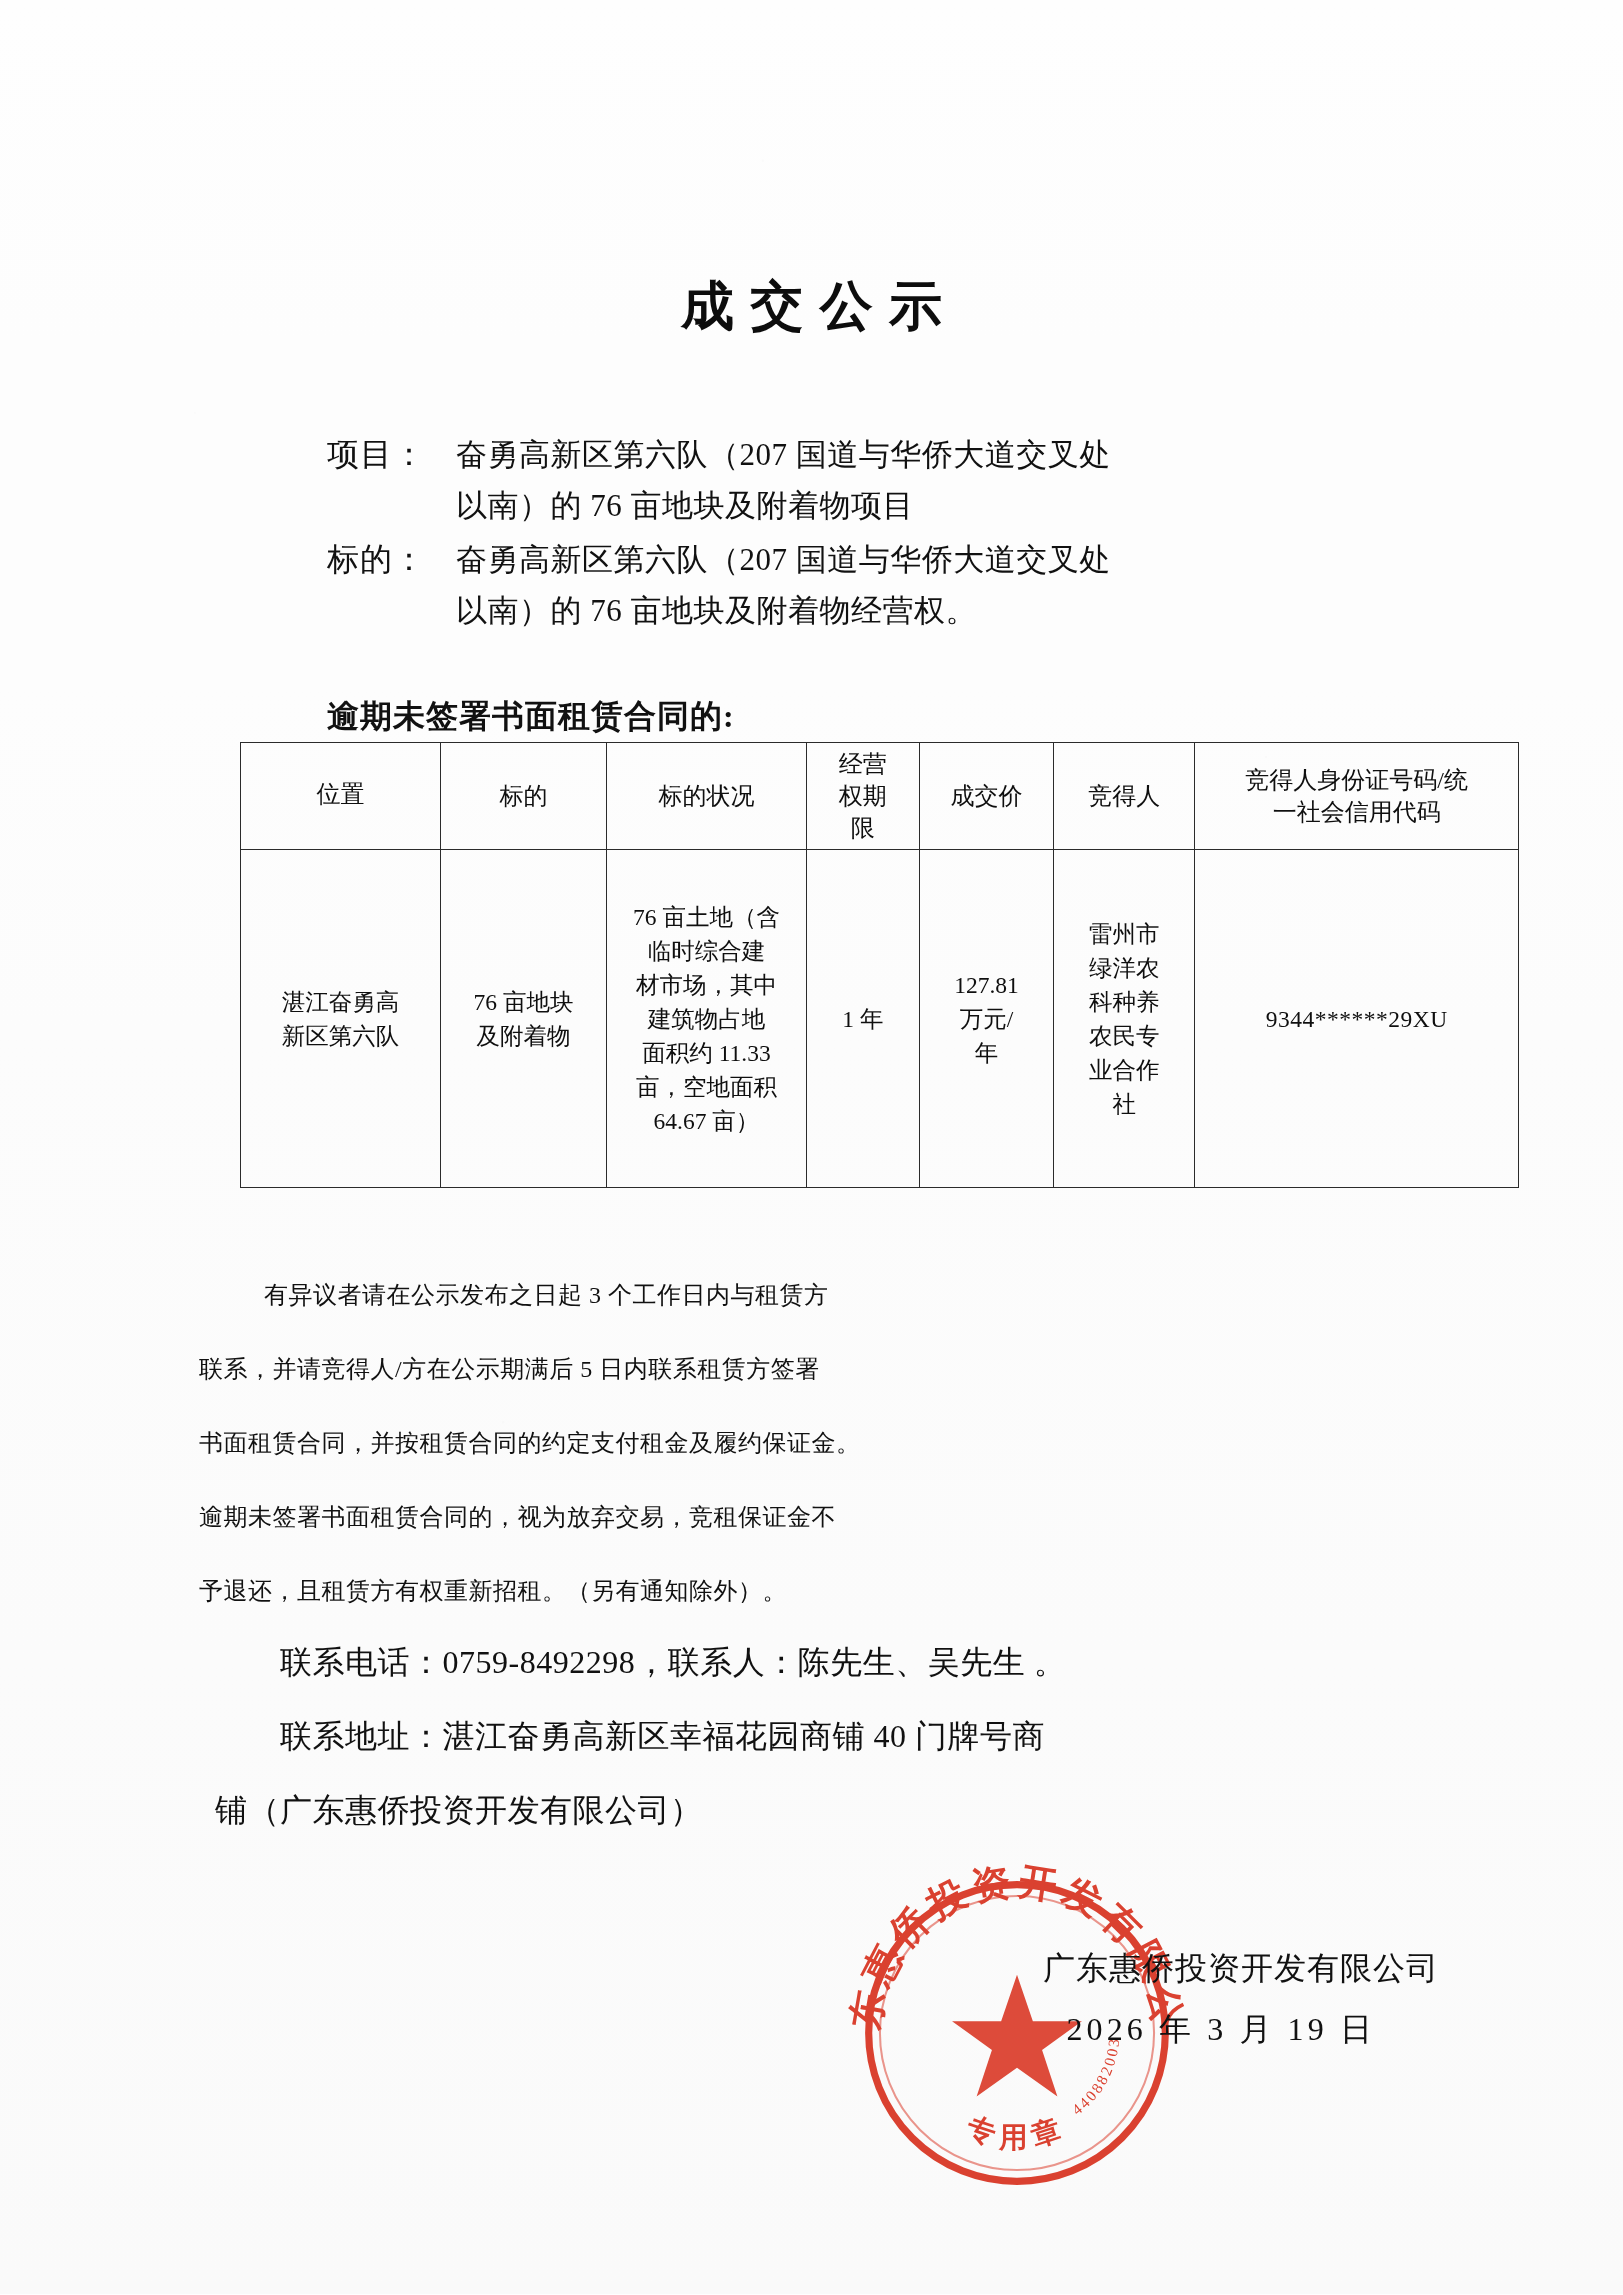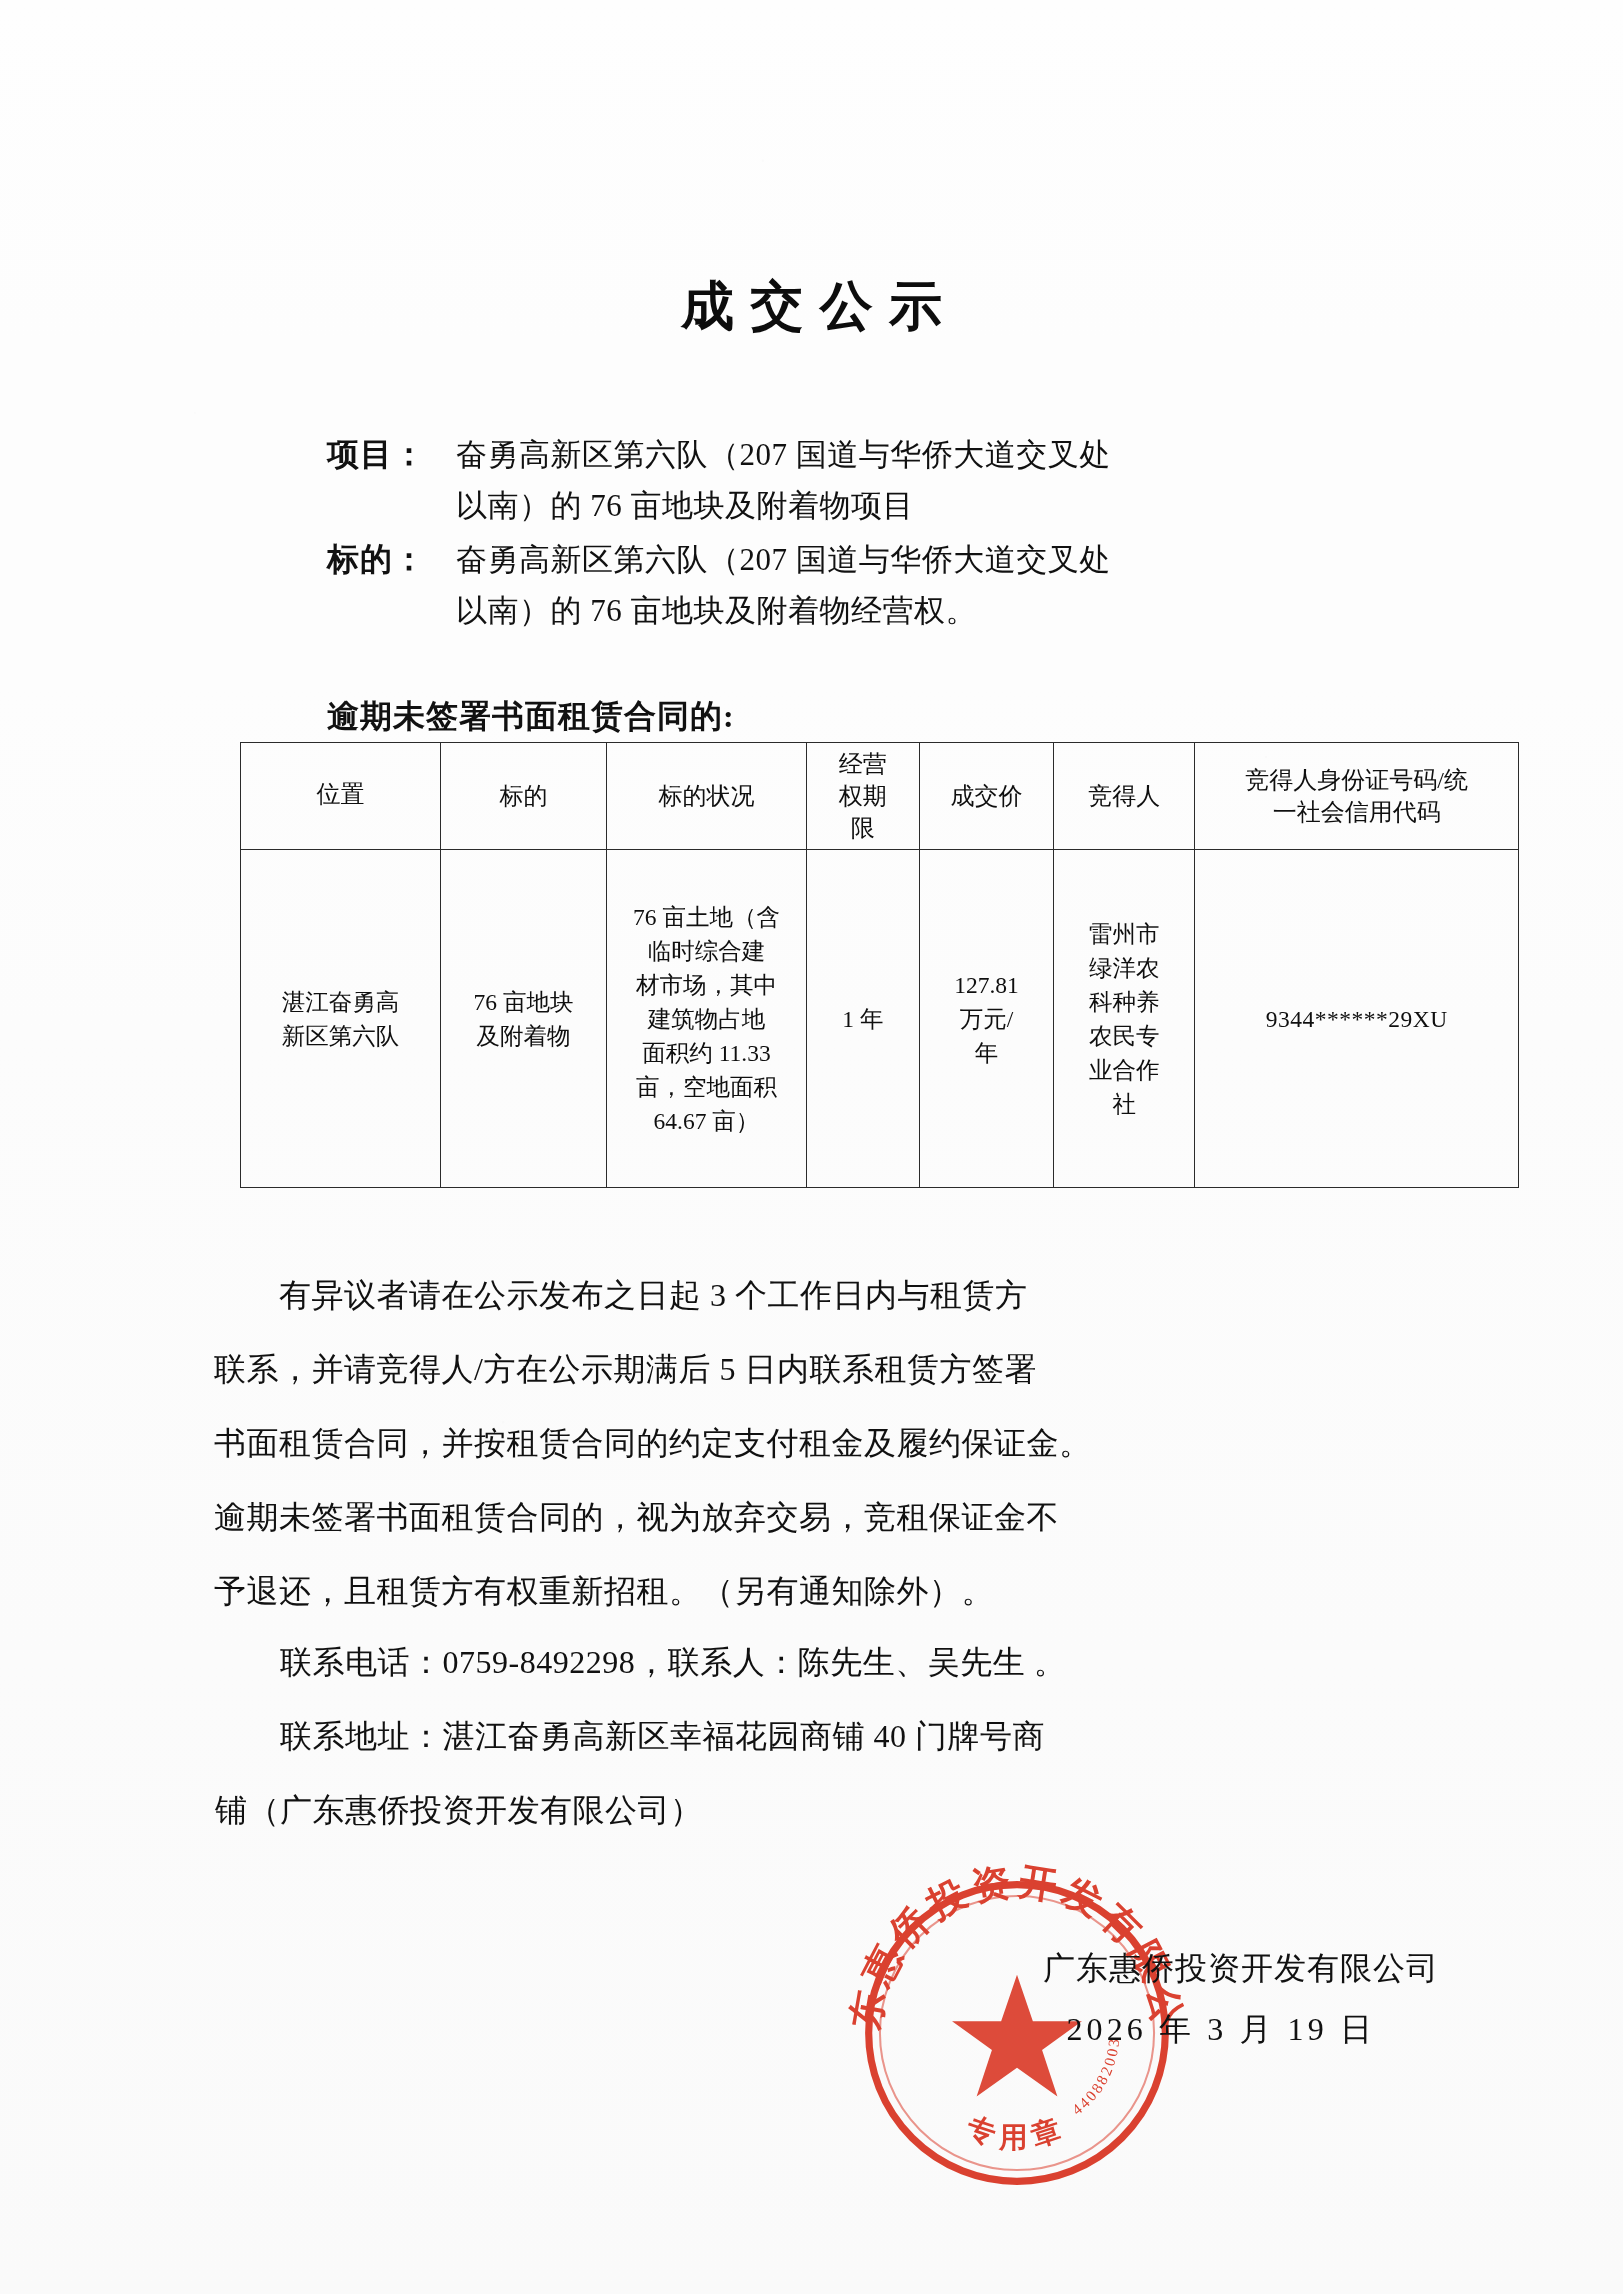--- a/index.html
+++ b/index.html
@@ -61,21 +61,21 @@
     width: 1084px;
   }
   .field-row {
     display: flex;
     align-items: flex-start;
     margin-bottom: 3.1px;
   }
   .field-label {
     flex: 0 0 auto;
     width: 129px;
-    font-weight: 700;
+    font-weight: 400;
     font-size: 32px;
     line-height: 51px;
     letter-spacing: 1px;
     white-space: nowrap;
     text-align: left;
   }
   .field-value {
     flex: 1 1 auto;
     font-size: 31px;
     line-height: 51px;
@@ -132,24 +132,24 @@
   .col-term   { width: 82px; }
   .col-price  { width: 100px; }
   .col-winner { width: 105px; }
   .col-id     { width: 253px; }
   .cell-narrow { letter-spacing: 0px; }
   .cell-id { font-size: 28px; letter-spacing: 0.5px; }
 
   
   .body-text {
     position: absolute;
-    left: 214px;
+    left: 199px;
     top: 1258px;
     width: 1228px;
-    font-size: 32px;
+    font-size: 24px;
     line-height: 74px;
     letter-spacing: 0.5px;
   }
   .body-text .ln {
     display: block;
     white-space: nowrap;
   }
   .body-text .ln.indent { padding-left: 65px; }
 
   .contact-block {

